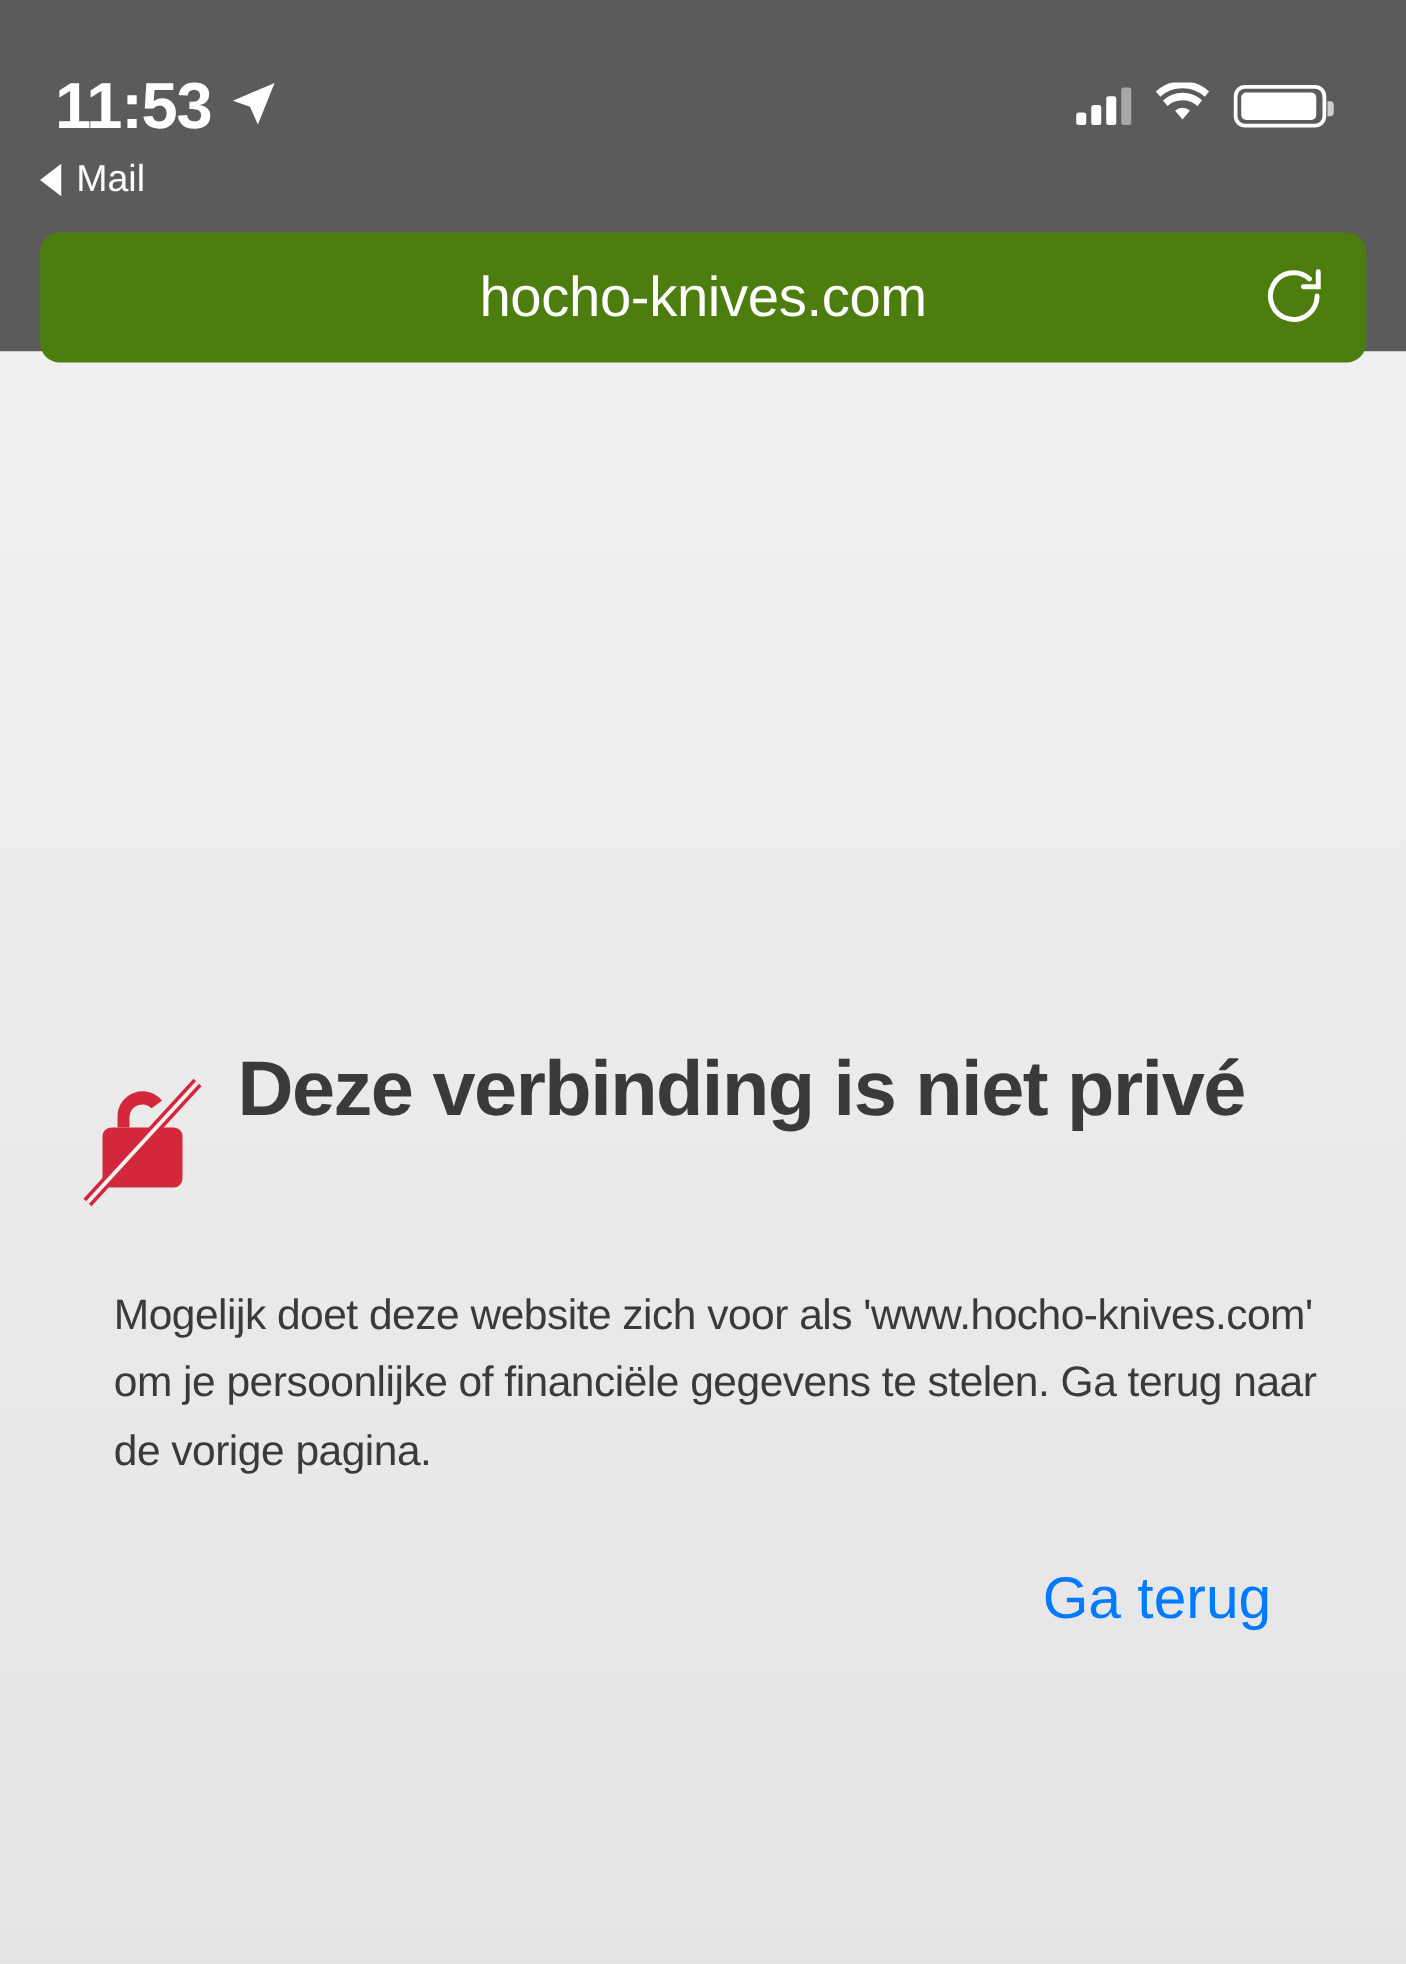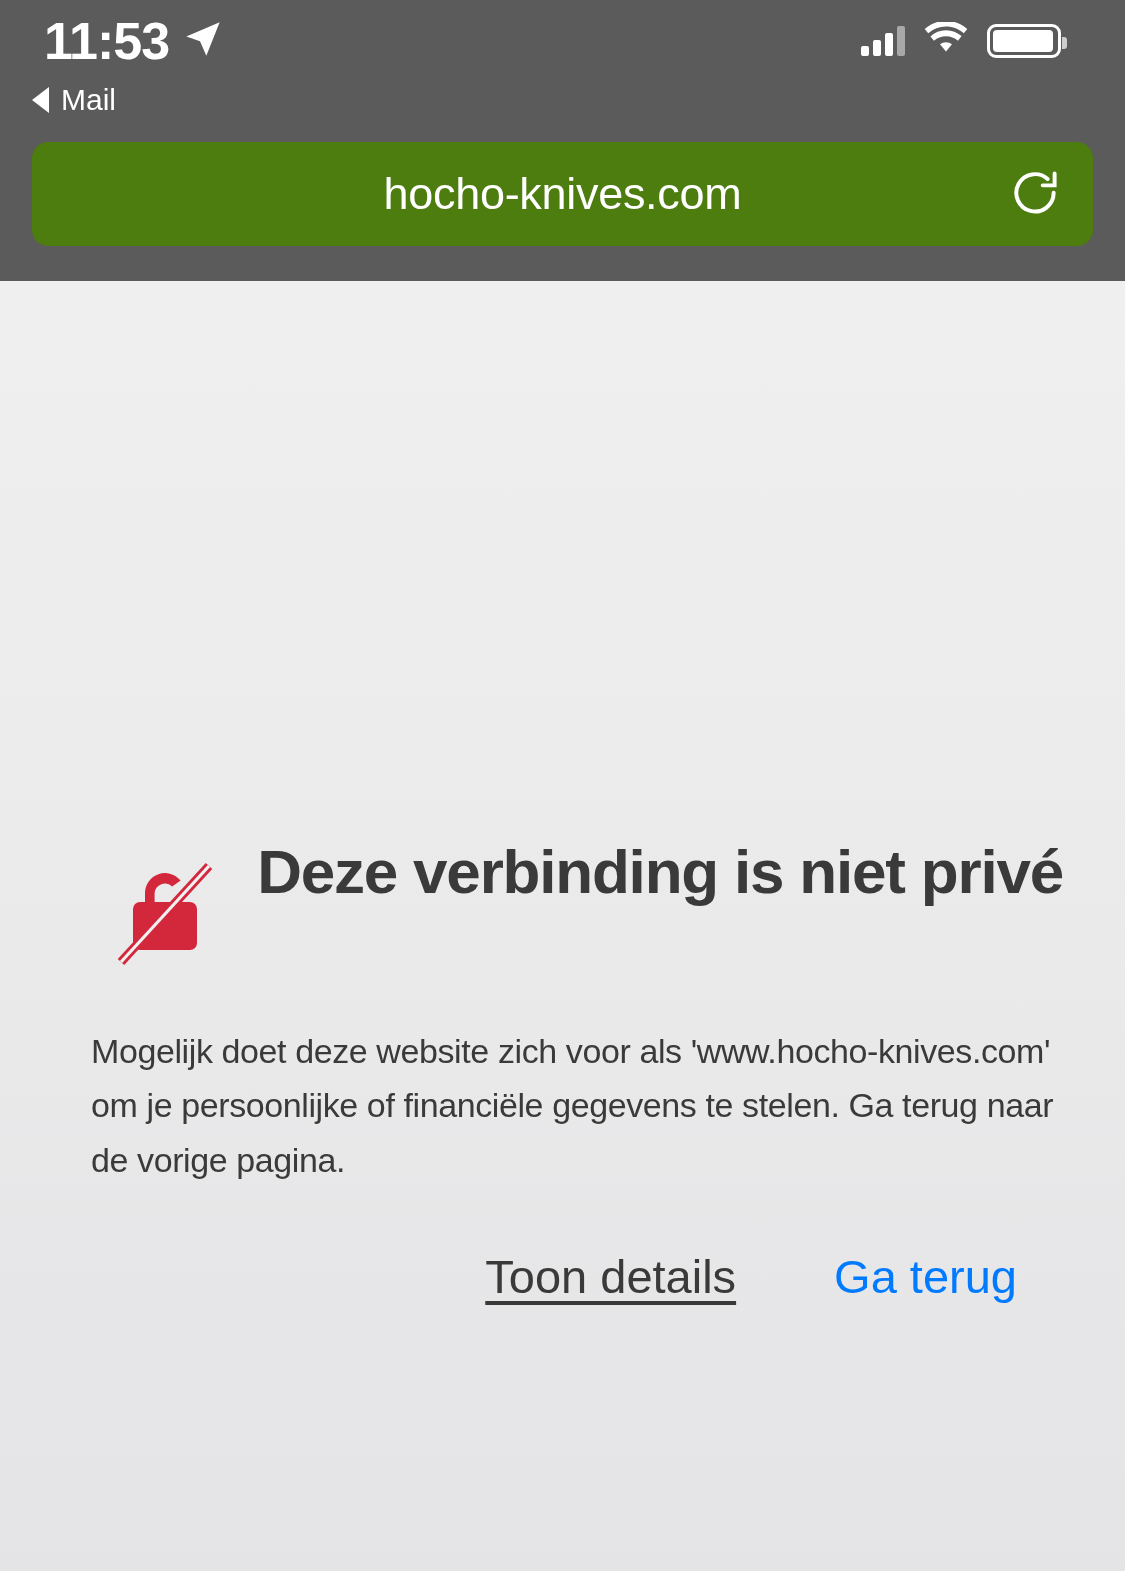--- a/index.html
+++ b/index.html
@@ -27,20 +27,21 @@
     height: 281px;
     position: relative;
   }
   .statusbar {
     height: 74px;
     display: flex;
     align-items: center;
     justify-content: space-between;
     padding: 8px 64px 0 44px;
     color: #ffffff;
+    margin-top: 44px;
   }
   .status-left {
     display: flex;
     align-items: center;
     gap: 14px;
   }
   .clock {
     font-size: 52px;
     font-weight: 600;
     letter-spacing: -1px;
@@ -140,22 +141,21 @@
   }
   .warning-block {
     position: absolute;
     left: 62px;
     right: 62px;
     top: 555px;
   }
   .heading-row {
     display: flex;
     align-items: flex-start;
-    gap: 40px;
-    justify-content: flex-end;
+    gap: 24px;
   }
   .lock-icon {
     flex: 0 0 auto;
     margin-top: 26px;
   }
   .headline {
     font-size: 62px;
     line-height: 1.17;
     font-weight: 700;
     color: #3a3a3a;
@@ -255,18 +255,17 @@
             <line x1="4" y1="50" x2="48" y2="2" stroke="#d3283c" stroke-width="4.4"></line>
             <line x1="4" y1="50" x2="48" y2="2" stroke="#f1f1f2" stroke-width="1.6"></line>
           </svg>
         </span>
         <h1 class="headline">Deze verbinding is niet privé</h1>
       </div>
 
       <p class="body-text">Mogelijk doet deze website zich voor als 'www.hocho-knives.com' om je persoonlijke of financiële gegevens te stelen. Ga terug naar de vorige pagina.</p>
 
       <div class="actions">
-        <span class="link-details">Toon details</span>
         <span class="link-back">Ga terug</span>
       </div>
     </div>
   </div>
 </div>
 
 </body></html>

